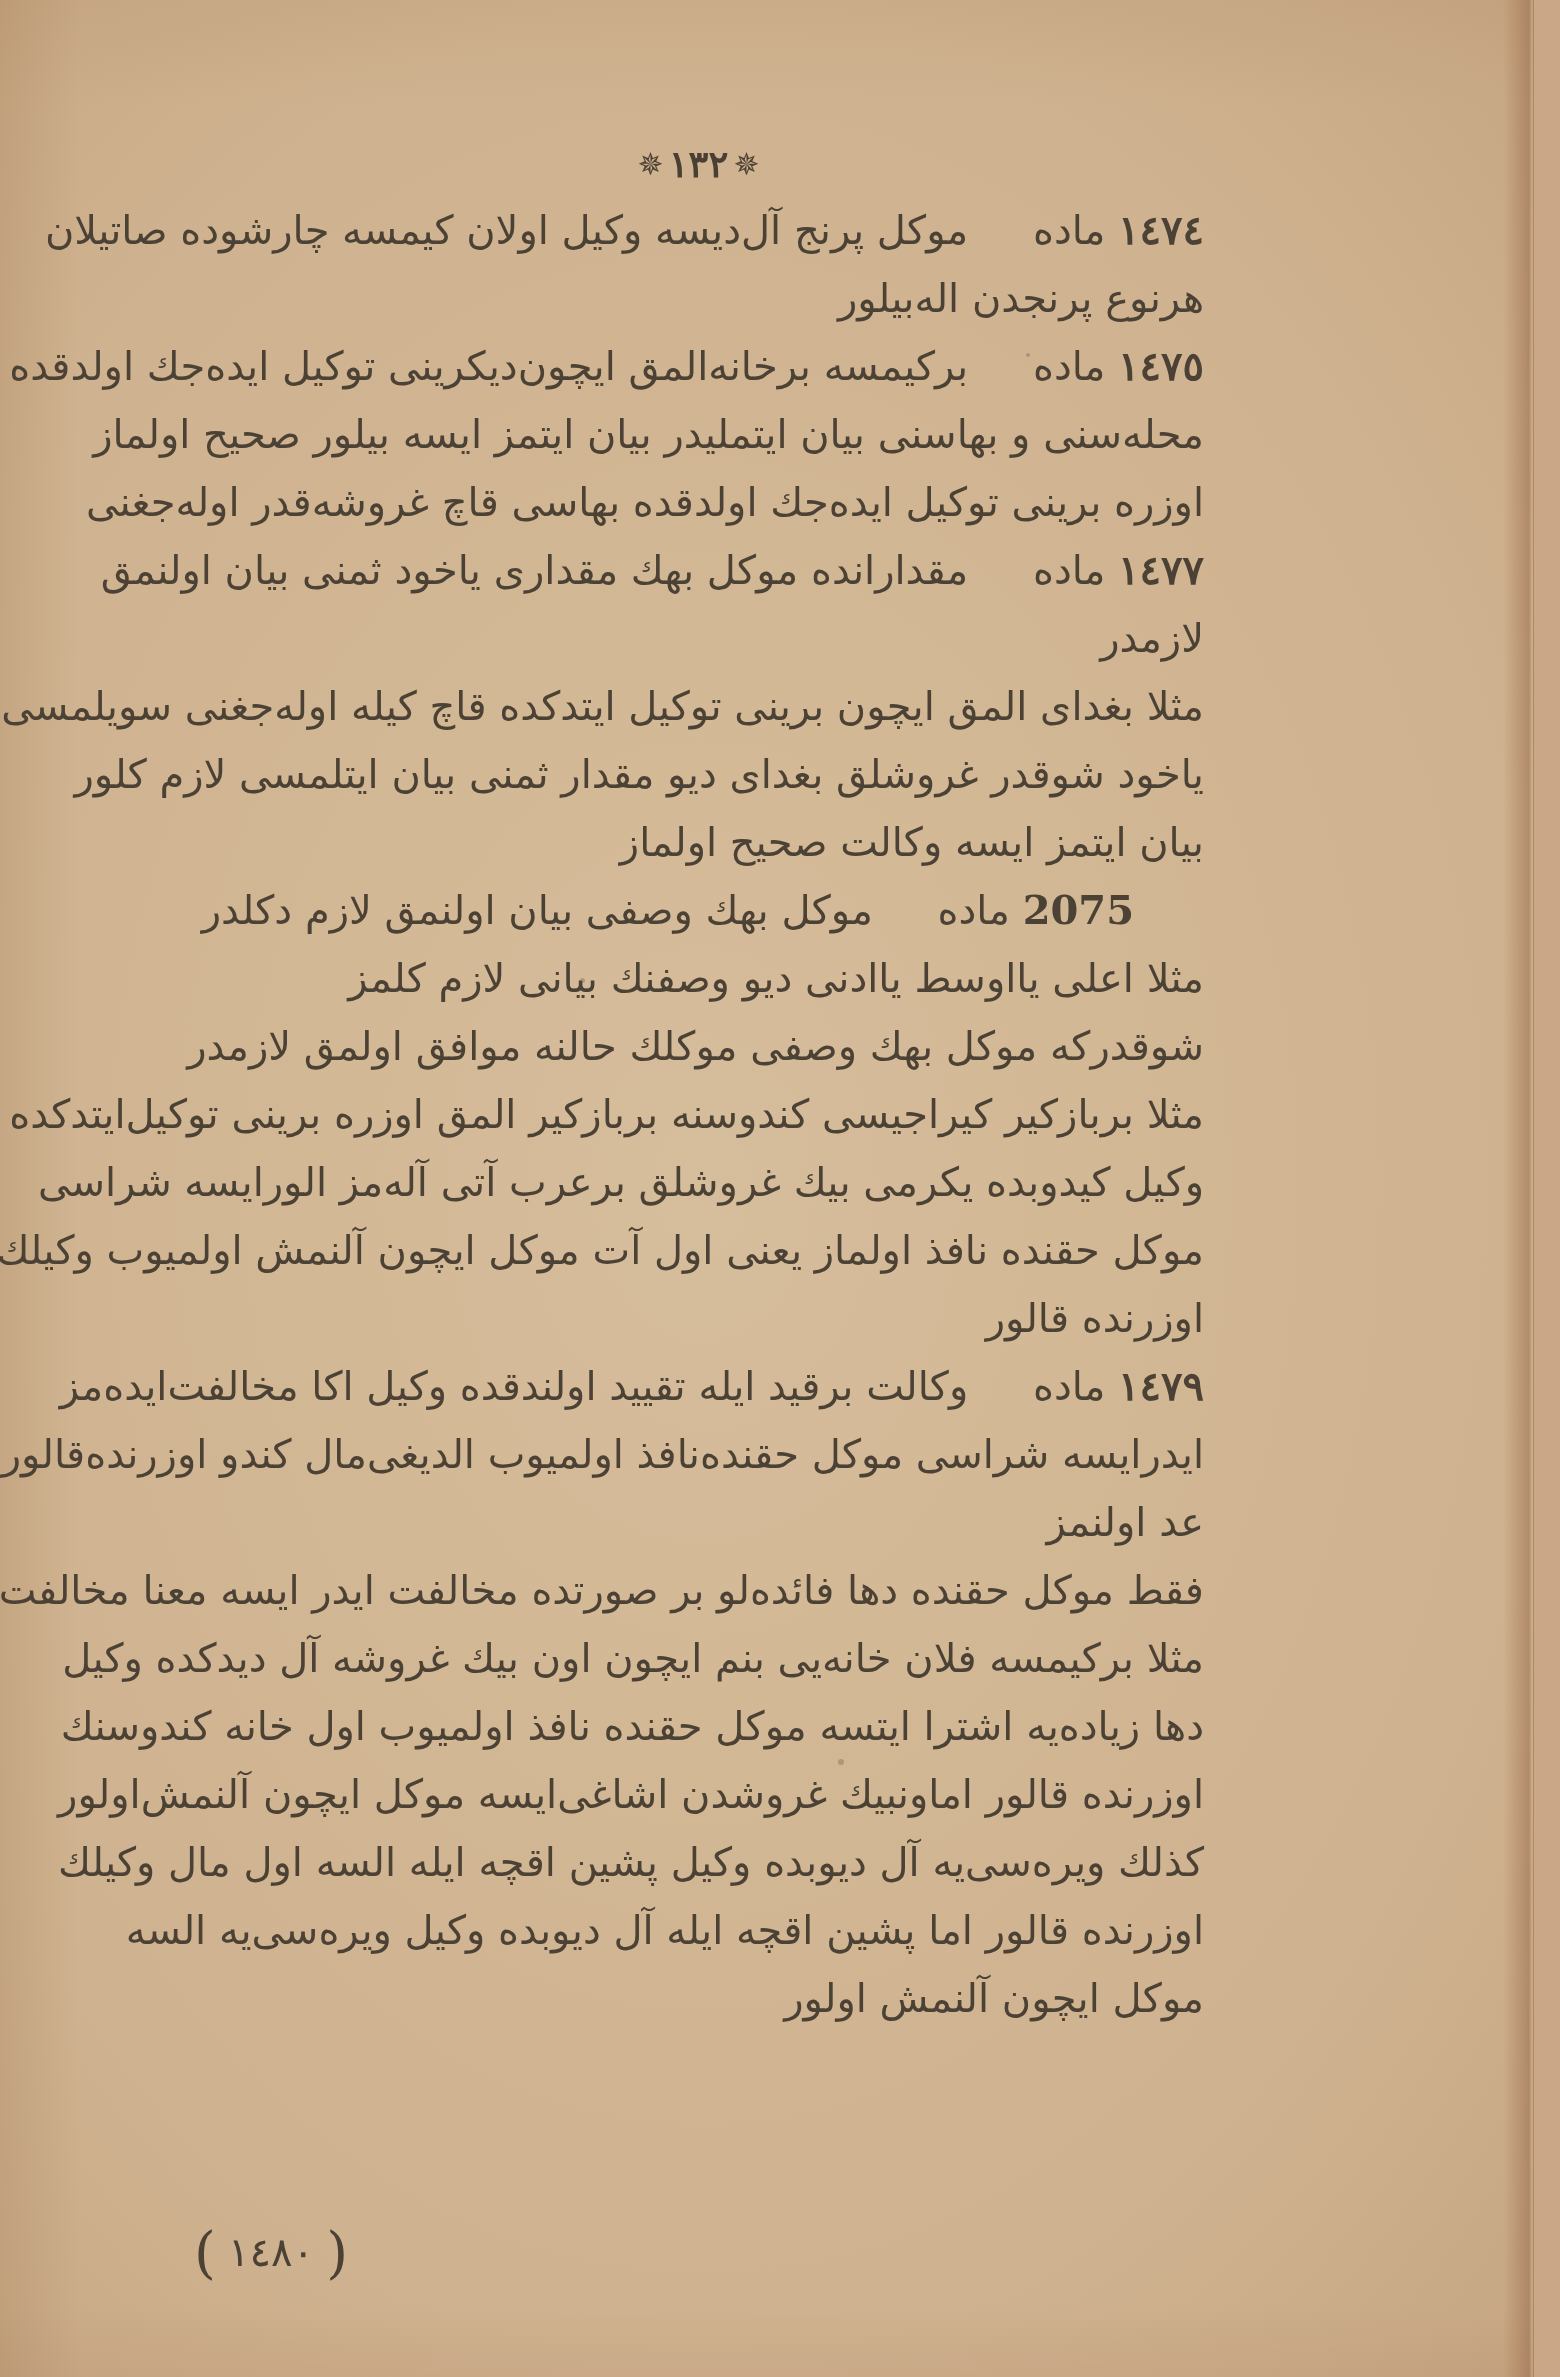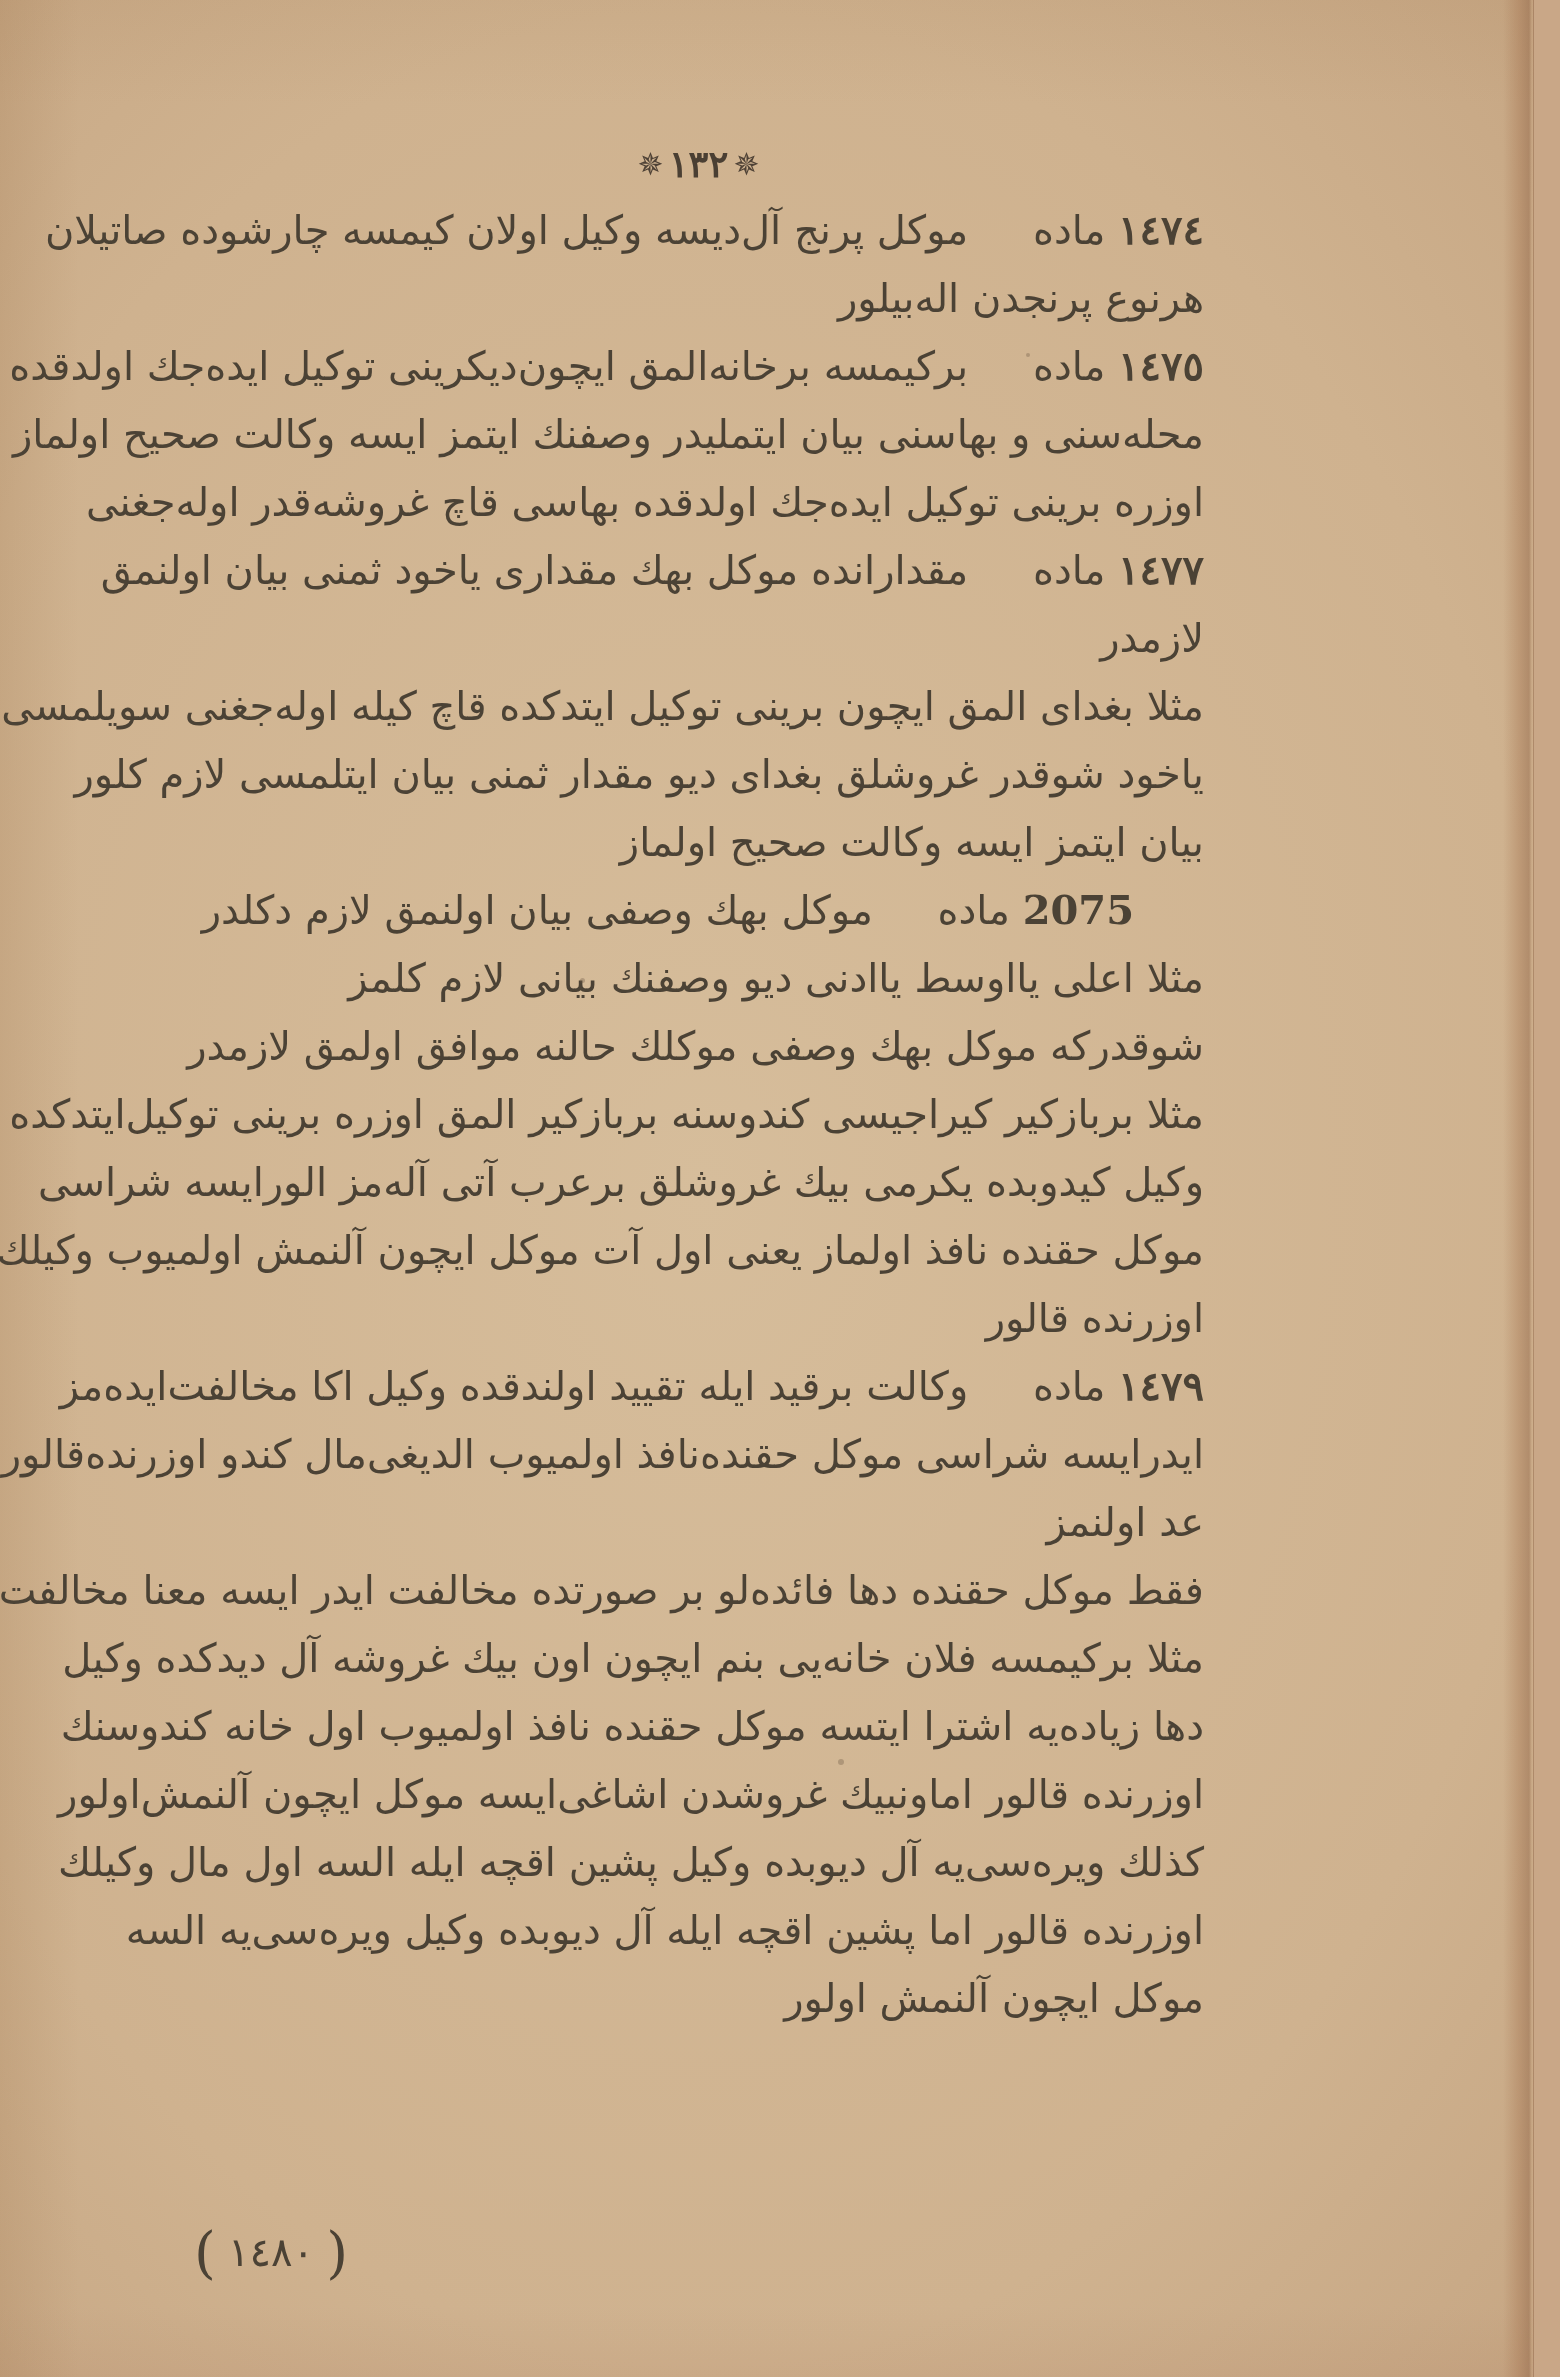--- a/index.html
+++ b/index.html
@@ -138,21 +138,21 @@
 <div class="header">
   <span class="star">✵</span>
   <span class="page-number">١٣٢</span>
   <span class="star">✵</span>
 </div>
 
 <div class="text-block">
   <div class="line"><span class="article-num">١٤٧٤</span> <span class="article-word">ماده</span> <span>موكل پرنج آل‌دیسه وكیل اولان كیمسه چارشوده صاتیلان</span></div>
   <div class="line short"><span>هرنوع پرنجدن اله‌بیلور</span></div>
   <div class="line"><span class="article-num">١٤٧٥</span> <span class="article-word">ماده</span> <span>بركیمسه برخانه‌المق ایچون‌دیكرینی توكیل ایده‌جك اولدقده</span></div>
-  <div class="line"><span>محله‌سنی و بهاسنی بیان ایتملیدر      وصفنك ایتمز ایسه وكالت صحیح اولماز</span></div>
+  <div class="line"><span>محله‌سنی و بهاسنی بیان ایتملیدر      بیان ایتمز ایسه بیلور صحیح اولماز</span></div>
   <div class="line"><span>اوزره برینی توكیل ایده‌جك اولدقده بهاسی قاچ غروشه‌قدر اوله‌جغنی</span></div>
   <div class="line"><span class="article-num">١٤٧٧</span> <span class="article-word">ماده</span> <span>مقدارانده موكل بهك مقداری یاخود ثمنی بیان اولنمق</span></div>
   <div class="line short"><span>لازمدر</span></div>
   <div class="line"><span>مثلا بغدای المق ایچون برینی توكیل ایتدكده قاچ كیله  اوله‌جغنی سویلمسی</span></div>
   <div class="line"><span>یاخود شوقدر غروشلق بغدای دیو مقدار ثمنی بیان ایتلمسی  لازم كلور</span></div>
   <div class="line short"><span>بیان ایتمز ایسه وكالت صحیح اولماز</span></div>
   <div class="line short" style="padding-right:70px"><span class="article-num">2075</span> <span class="article-word">ماده</span> <span>موكل بهك وصفی بیان اولنمق لازم دكلدر</span></div>
   <div class="line short"><span>مثلا اعلی یااوسط یاادنی دیو وصفنك بیانی لازم كلمز</span></div>
   <div class="line short"><span>شوقدركه موكل بهك وصفی موكلك حالنه موافق اولمق لازمدر</span></div>
   <div class="line"><span>مثلا بربازكیر كیراجیسی كندوسنه بربازكیر المق اوزره برینی توكیل‌ایتدكده</span></div>

